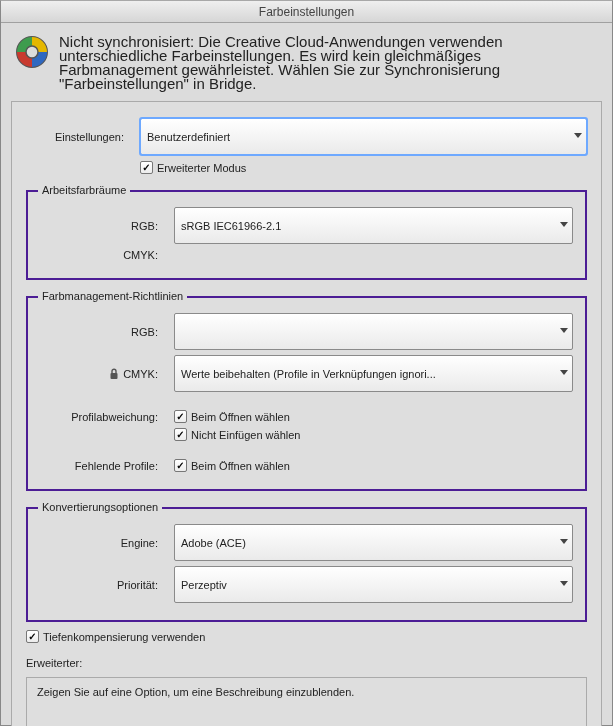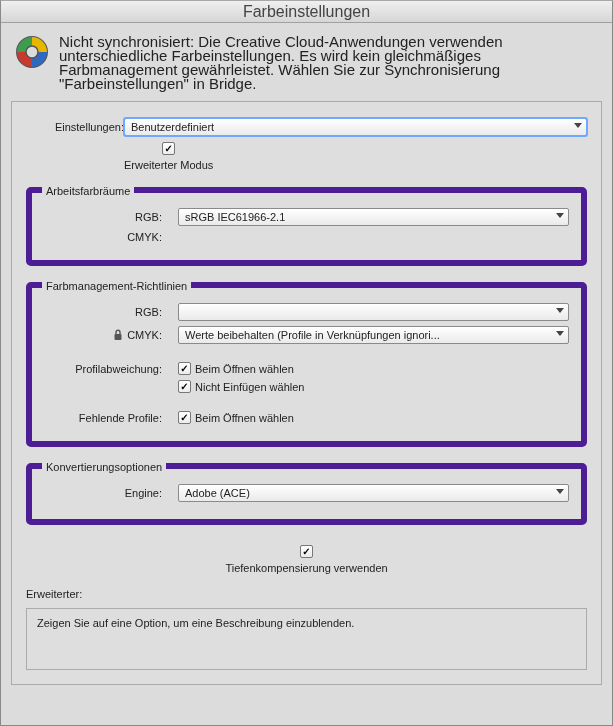--- a/index.html
+++ b/index.html
@@ -18,21 +18,21 @@
     height: 726px;
     background: #dcdcdc;
     border: 1px solid #888;
     border-top-color: #a8a8a8;
     position: relative;
   }
   .titlebar {
     height: 22px;
     line-height: 22px;
     text-align: center;
-    font-size: 16px;
+    font-size: 12px;
     color: #444;
     background: linear-gradient(#efefef, #d6d6d6);
     border-bottom: 1px solid #a0a0a0;
   }
   .body {
     padding: 10px;
     display: flex;
     gap: 10px;
   }
   .left {
@@ -58,31 +58,31 @@
   }
   .panel {
     border: 1px solid #aaa;
     background: #dedede;
     padding: 10px 14px 14px 14px;
   }
   .row {
     display: flex;
     align-items: center;
     margin: 6px 0;
-    gap: 0;
+    gap: 16px;
   }
   .row-label {
     width: 98px;
     text-align: right;
     color: #222;
     flex-shrink: 0;
   }
   .select {
     flex: 1;
-    height: 18px;
+    height: 37px;
     background: linear-gradient(#ffffff, #eaeaea);
     border: 1px solid #8a8a8a;
     border-radius: 2px;
     display: flex;
     align-items: center;
     padding: 0 6px;
     position: relative;
     box-shadow: inset 0 1px 0 #fff;
     cursor: default;
   }
@@ -124,22 +124,22 @@
     line-height: 10px;
     cursor: default;
   }
   .checkbox.checked::after {
     content: "✓";
     color: #000;
     font-size: 10px;
     font-weight: bold;
   }
   .fieldset {
-    border: 6px solid #4c1d95;
-    border-radius: 5px;
+    border: 2px solid #4c1d95;
+    border-radius: 0;
     padding: 10px 12px 12px 12px;
     margin-top: 16px;
     position: relative;
   }
   .fieldset-legend {
     position: absolute;
     top: -8px;
     left: 10px;
     background: #dedede;
     padding: 0 4px;
@@ -225,21 +225,21 @@
         <div class="row">
           <div class="row-label">Einstellungen:</div>
           <div class="select focused">
             <span>Benutzerdefiniert</span>
             <span class="arrow"></span>
           </div>
         </div>
 
         <div class="row" style="margin-top:2px;">
           <div class="row-label"></div>
-          <div class="checkbox-row" style="margin:0;flex-direction:column;">
+          <div class="checkbox-row" style="margin:0;">
             <div class="checkbox checked"></div>
             <span>Erweiterter Modus</span>
           </div>
         </div>
 
         <div class="fieldset">
           <div class="fieldset-legend">Arbeitsfarbräume</div>
 
           <div class="form-row">
             <div class="form-label">RGB:</div>
@@ -313,23 +313,30 @@
           <div class="fieldset-legend">Konvertierungsoptionen</div>
 
           <div class="form-row">
             <div class="form-label">Engine:</div>
             <div class="select">
               <span>Adobe (ACE)</span>
               <span class="arrow"></span>
             </div>
           </div>
 
-        </div>
-
-        <div class="checkbox-row" style="margin-top:20px;flex-direction:column;">
+          <div class="form-row">
+            <div class="form-label">Priorität:</div>
+            <div class="select">
+              <span>Perzeptiv</span>
+              <span class="arrow"></span>
+            </div>
+          </div>
+        </div>
+
+        <div class="checkbox-row" style="margin-top:8px;">
           <div class="checkbox checked"></div>
           <span>Tiefenkompensierung verwenden</span>
         </div>
 
         <div style="margin-top:14px;">Erweiterter:</div>
         <div class="descbox">
           <span>Zeigen Sie auf eine Option, um eine Beschreibung einzublenden.</span>
         </div>
 
       </div>

